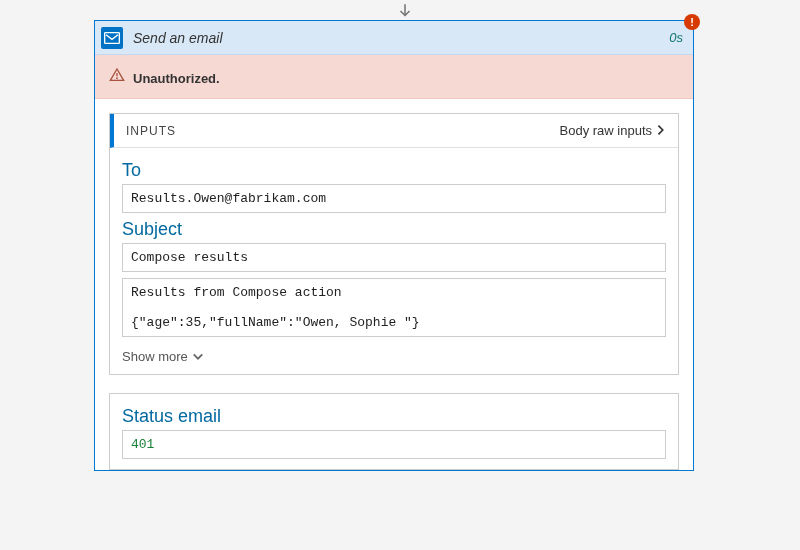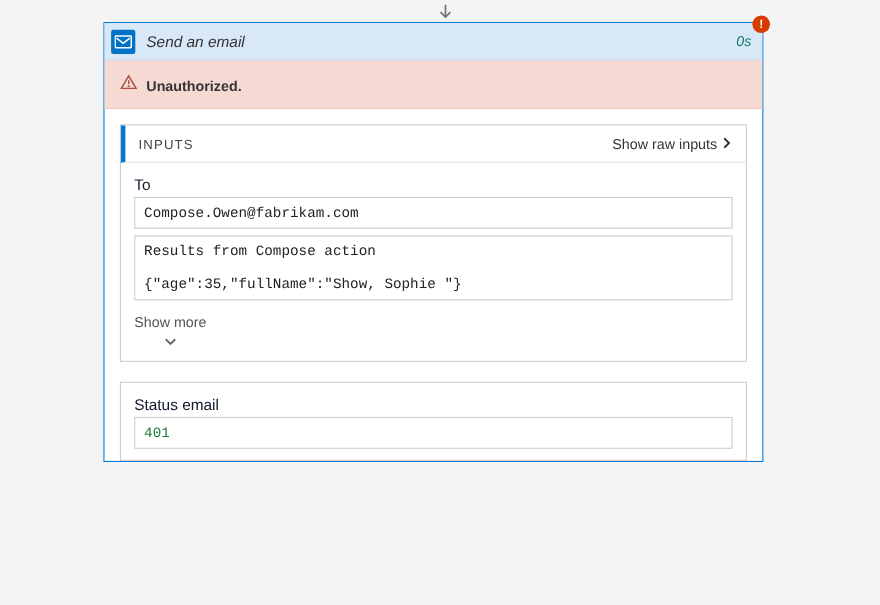--- a/index.html
+++ b/index.html
@@ -123,43 +123,42 @@
     align-items: center;
     gap: 4px;
   }
   .section-body {
     padding: 6px 12px 10px 12px;
   }
   .field {
     margin-top: 6px;
   }
   .field-label {
-    font-size: 14px;
-    color: #0f172a;
+    font-size: 18px;
+    color: #0369a1;
     margin-bottom: 3px;
   }
   .field-input {
     border: 1px solid #ccc;
     padding: 6px 8px;
     font-family: Consolas, "Courier New", monospace;
     font-size: 13px;
     color: #222;
     white-space: pre-wrap;
     min-height: 26px;
   }
   .field-input.code { color: #1a7f37; }
   .show-more {
     margin-top: 12px;
     color: #555;
     font-size: 13px;
     cursor: pointer;
     display: inline-flex;
     align-items: center;
     gap: 4px;
-    flex-direction: column;
   }
   .chev { font-size: 14px; line-height: 1; }
 </style>
 </head>
 <body>
 
 <div class="canvas">
   <div class="arrow-down">
     <svg width="18" height="18" viewBox="0 0 24 24" fill="none" stroke="#707070" stroke-width="2">
       <line x1="12" y1="3" x2="12" y2="17"></line>
@@ -191,37 +190,41 @@
       </span>
       <span class="error-text">Unauthorized.</span>
     </div>
 
     <div class="card-body">
 
       <div class="section">
         <div class="section-header">
           <div class="section-title">INPUTS</div>
           <div class="section-link">
-            <span>Show raw inputs</span>
+            <span>Body raw inputs</span>
             <span class="chev">
               <svg width="10" height="12" viewBox="0 0 10 14" fill="none" stroke="#333" stroke-width="2">
                   <polyline points="2,2 7,7 2,12"></polyline>
                 </svg>
             </span>
           </div>
         </div>
         <div class="section-body">
           <div class="field">
             <div class="field-label">To</div>
-            <div class="field-input">Compose.Owen@fabrikam.com</div>
+            <div class="field-input">Results.Owen@fabrikam.com</div>
+          </div>
+          <div class="field">
+            <div class="field-label">Subject</div>
+            <div class="field-input">Compose results</div>
           </div>
           <div class="field">
             <div class="field-input">Results from Compose action
 
-{"age":35,"fullName":"Show, Sophie "}</div>
+{"age":35,"fullName":"Owen, Sophie "}</div>
           </div>
           <div class="show-more">
             <span>Show more</span>
             <span class="chev">
               <svg width="12" height="10" viewBox="0 0 14 10" fill="none" stroke="#666" stroke-width="2">
                   <polyline points="2,2 7,7 12,2"></polyline>
                 </svg>
             </span>
           </div>
         </div>

